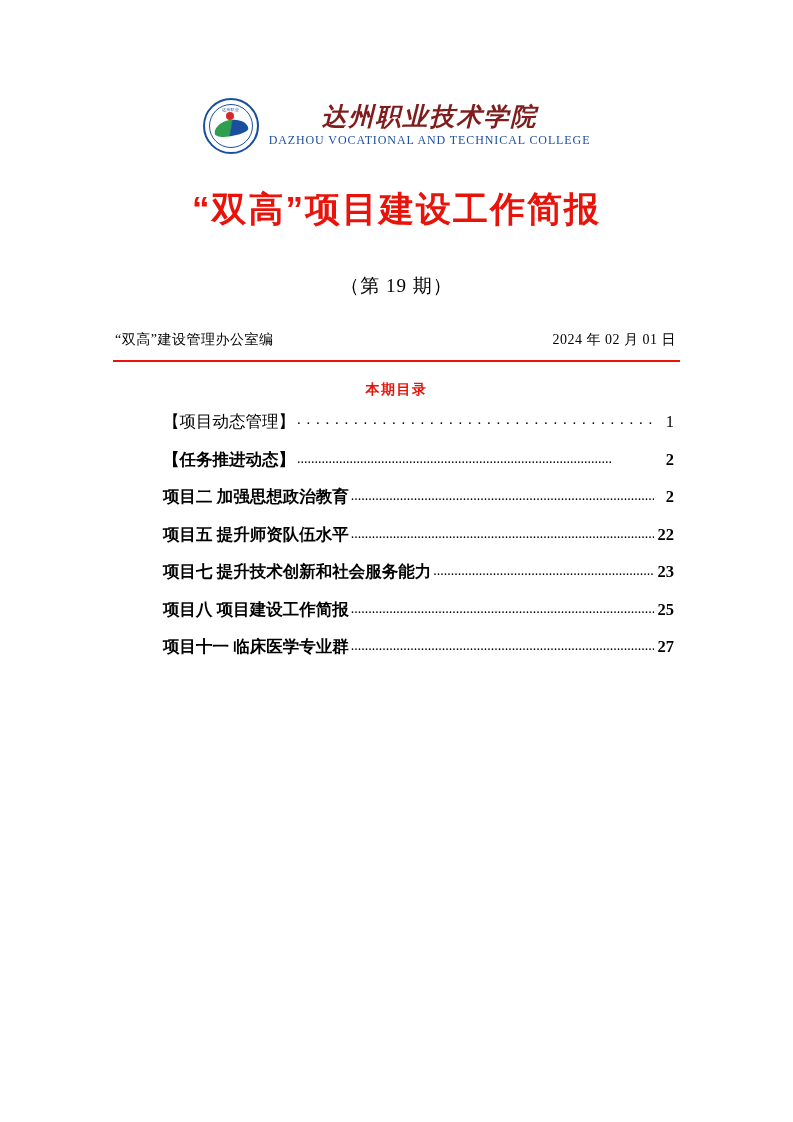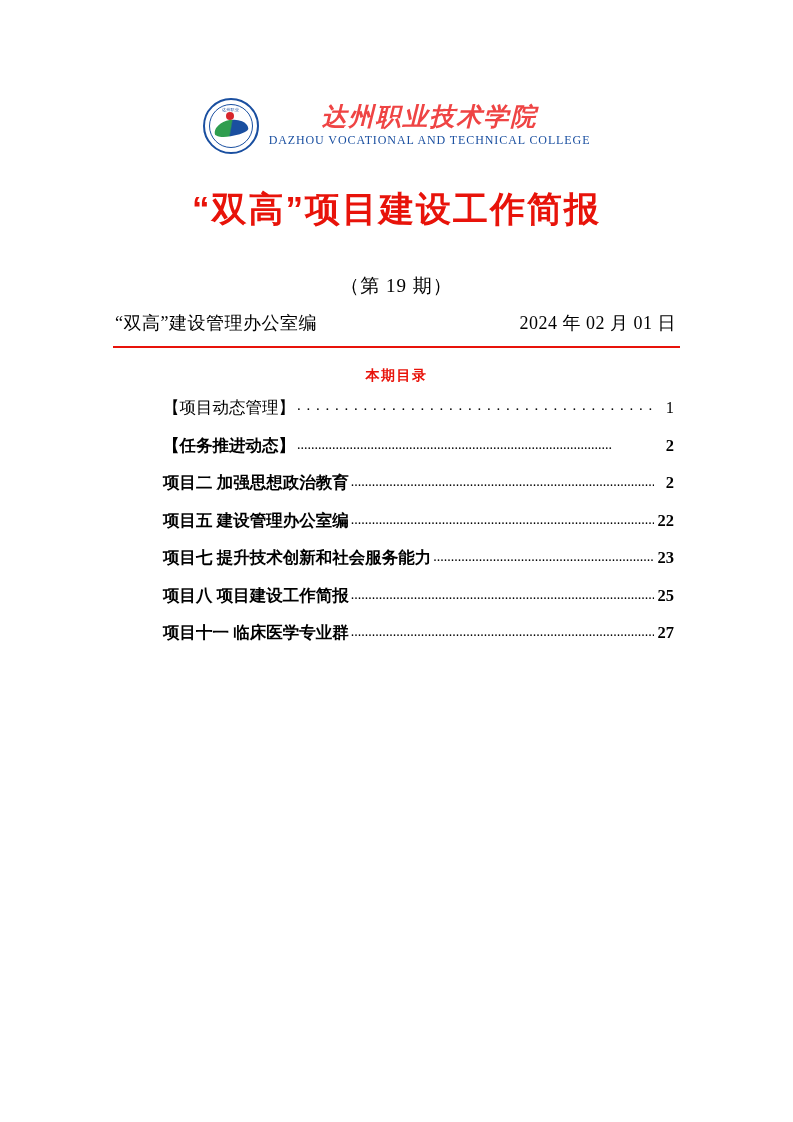--- a/index.html
+++ b/index.html
@@ -83,21 +83,21 @@
   }
   .school-name {
     display: flex;
     flex-direction: column;
     align-items: center;
   }
   .school-cn {
     font-family: "Liberation Serif", "DejaVu Serif", serif;
     font-size: 25px;
     font-weight: 700;
-    color: #ef4444;
+    color: #7f1d1d;
     letter-spacing: 2px;
     font-style: italic;
     line-height: 1.05;
     white-space: nowrap;
   }
   .school-en {
     font-family: "Liberation Serif", "DejaVu Serif", serif;
     font-size: 12px;
     color: #1a4fa0;
     letter-spacing: .9px;
@@ -118,25 +118,25 @@
   .issue-line {
     margin-top: 40px;
     text-align: center;
     font-size: 19px;
     color: #000000;
     letter-spacing: 1px;
   }
 
   
   .byline {
-    margin-top: 12px;
+    margin-top: 32px;
     display: flex;
     justify-content: space-between;
     align-items: baseline;
-    font-size: 18px;
+    font-size: 14px;
     letter-spacing: .5px;
   }
   .byline .left { padding-left: 2px; }
   .byline .right { padding-right: 4px; }
 
   .rule {
     margin-top: 11px;
     height: 2px;
     background: #e8130a;
     width: 100%;
@@ -236,21 +236,21 @@
       <span class="page-no">2</span>
     </div>
 
     <div class="toc-row bold">
       <span class="label">项目二  加强思想政治教育</span>
       <span class="leader leader-dense">..........................................................................................</span>
       <span class="page-no">2</span>
     </div>
 
     <div class="toc-row bold">
-      <span class="label">项目五  建设管理办公室编</span>
+      <span class="label">项目五  提升师资队伍水平</span>
       <span class="leader leader-dense">..........................................................................................</span>
       <span class="page-no">22</span>
     </div>
 
     <div class="toc-row bold">
       <span class="label">项目七  提升技术创新和社会服务能力</span>
       <span class="leader leader-dense">..........................................................................................</span>
       <span class="page-no">23</span>
     </div>
 

